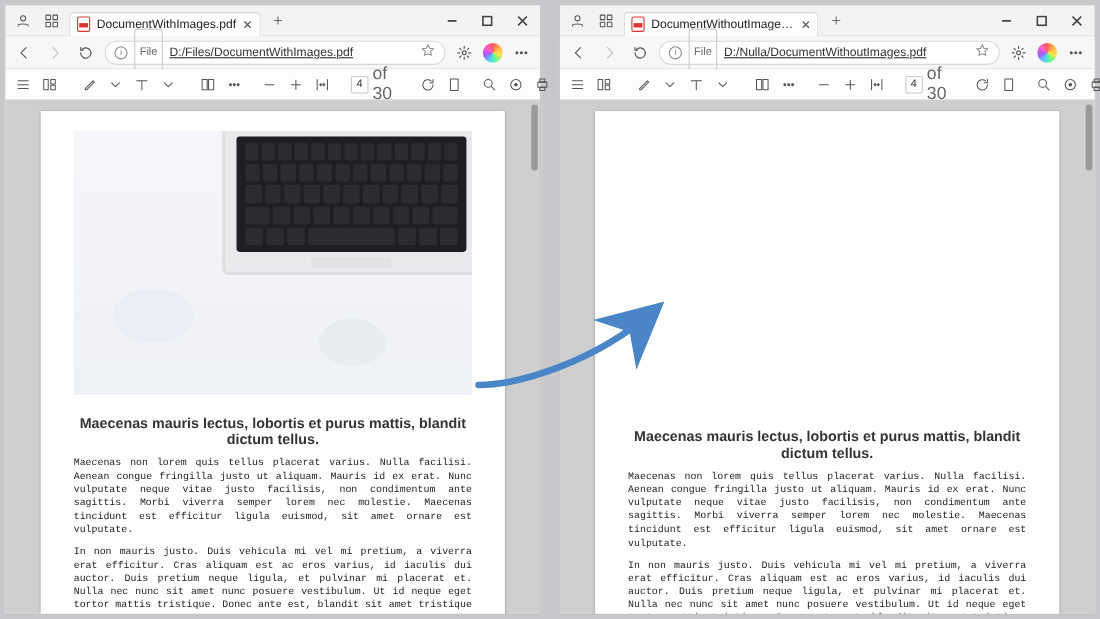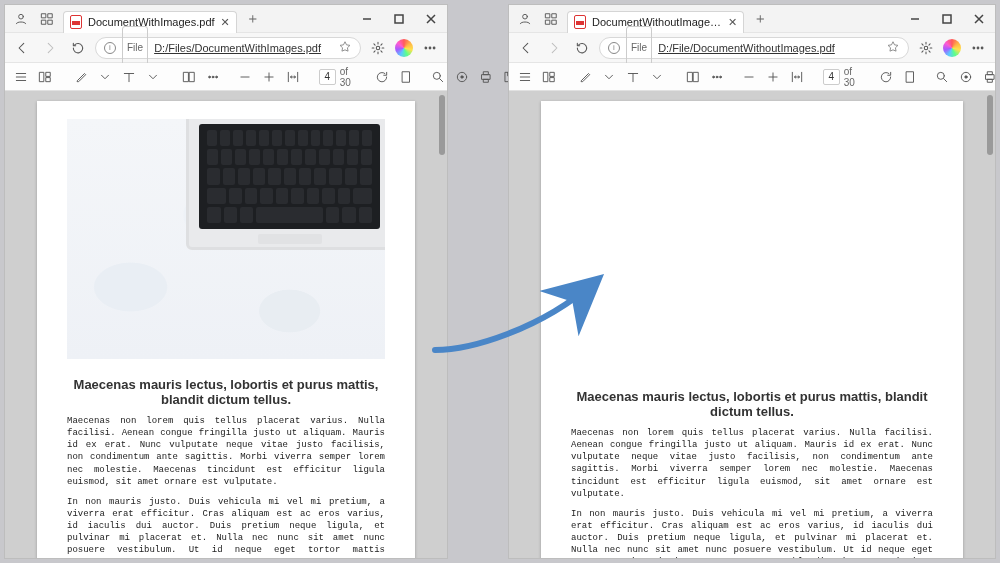--- a/index.html
+++ b/index.html
@@ -106,21 +106,21 @@
   }
   .tb-group{display:flex;align-items:center;gap:4px;}
   .sep{width:1px;height:16px;background:#ddd;margin:0 2px;}
   .tbicon{width:20px;height:20px;display:flex;align-items:center;justify-content:center;color:#555;}
   .tbicon svg{width:14px;height:14px;stroke:#555;fill:none;stroke-width:1.6;stroke-linecap:round;stroke-linejoin:round;}
   .spacer{flex:1;}
   .page-input{
     width:22px;height:16px;border:1px solid #ccc;border-radius:2px;background:#fff;
     font-size:10px;text-align:center;line-height:14px;color:#333;
   }
-  .page-of{font-size:10px;color:#666;}
+  .page-of{font-size:16px;color:#666;}
   
   .viewer{
     flex:1;
     background:#cfcfcf;
     position:relative;
     overflow:hidden;
   }
   .scrollbar-v{
     position:absolute;right:2px;top:4px;width:6px;height:60px;border-radius:3px;background:#9a9a9a;
   }
@@ -168,21 +168,21 @@
   .arrow{
     position:absolute;
     left:430px; top:270px;
     width:180px;height:90px;
     pointer-events:none;
   }
 </style>
 </head>
 <body>
 
-<div class="win" style="left:4px;top:4px;width:444px;height:555px;">
+<div class="win" style="left:4px;top:4px;width:488px;height:555px;">
 
   <div class="titlebar">
     <div class="tb-left">
       <div class="tbicon">
           <svg viewBox="0 0 24 24">
             <circle cx="12" cy="8" r="4"></circle>
             <path d="M4 20c0-4 16-4 16 0"></path>
           </svg>
         </div>
       <div class="tbicon">
@@ -528,21 +528,21 @@
       </div>
     <div class="navbtn">
         <svg viewBox="0 0 24 24">
           <path d="M4 12a8 8 0 1 0 2-5"></path>
           <path d="M4 4v4h4"></path>
         </svg>
       </div>
     <div class="url-box">
       <span class="info-icon">i</span>
       <span class="pill">File</span>
-      <span class="url-text">D:/File/DocumentWithoutImages.pdf</span>
+      <span class="url-text">D:/Nulla/DocumentWithoutImages.pdf</span>
       <span style="margin-left:auto;">
         <svg class="star" viewBox="0 0 24 24" stroke="#888" fill="none" stroke-width="1.6">
             <path d="M12 3l2.6 5.3 5.9.9-4.3 4.1 1 5.8L12 16.9 6.8 19.1l1-5.8L3.5 9.2l5.9-.9z"></path>
           </svg>
       </span>
     </div>
     <div class="addr-right">
       <div class="navbtn">
           <svg class="gear" viewBox="0 0 24 24">
             <circle cx="12" cy="12" r="3"></circle>

